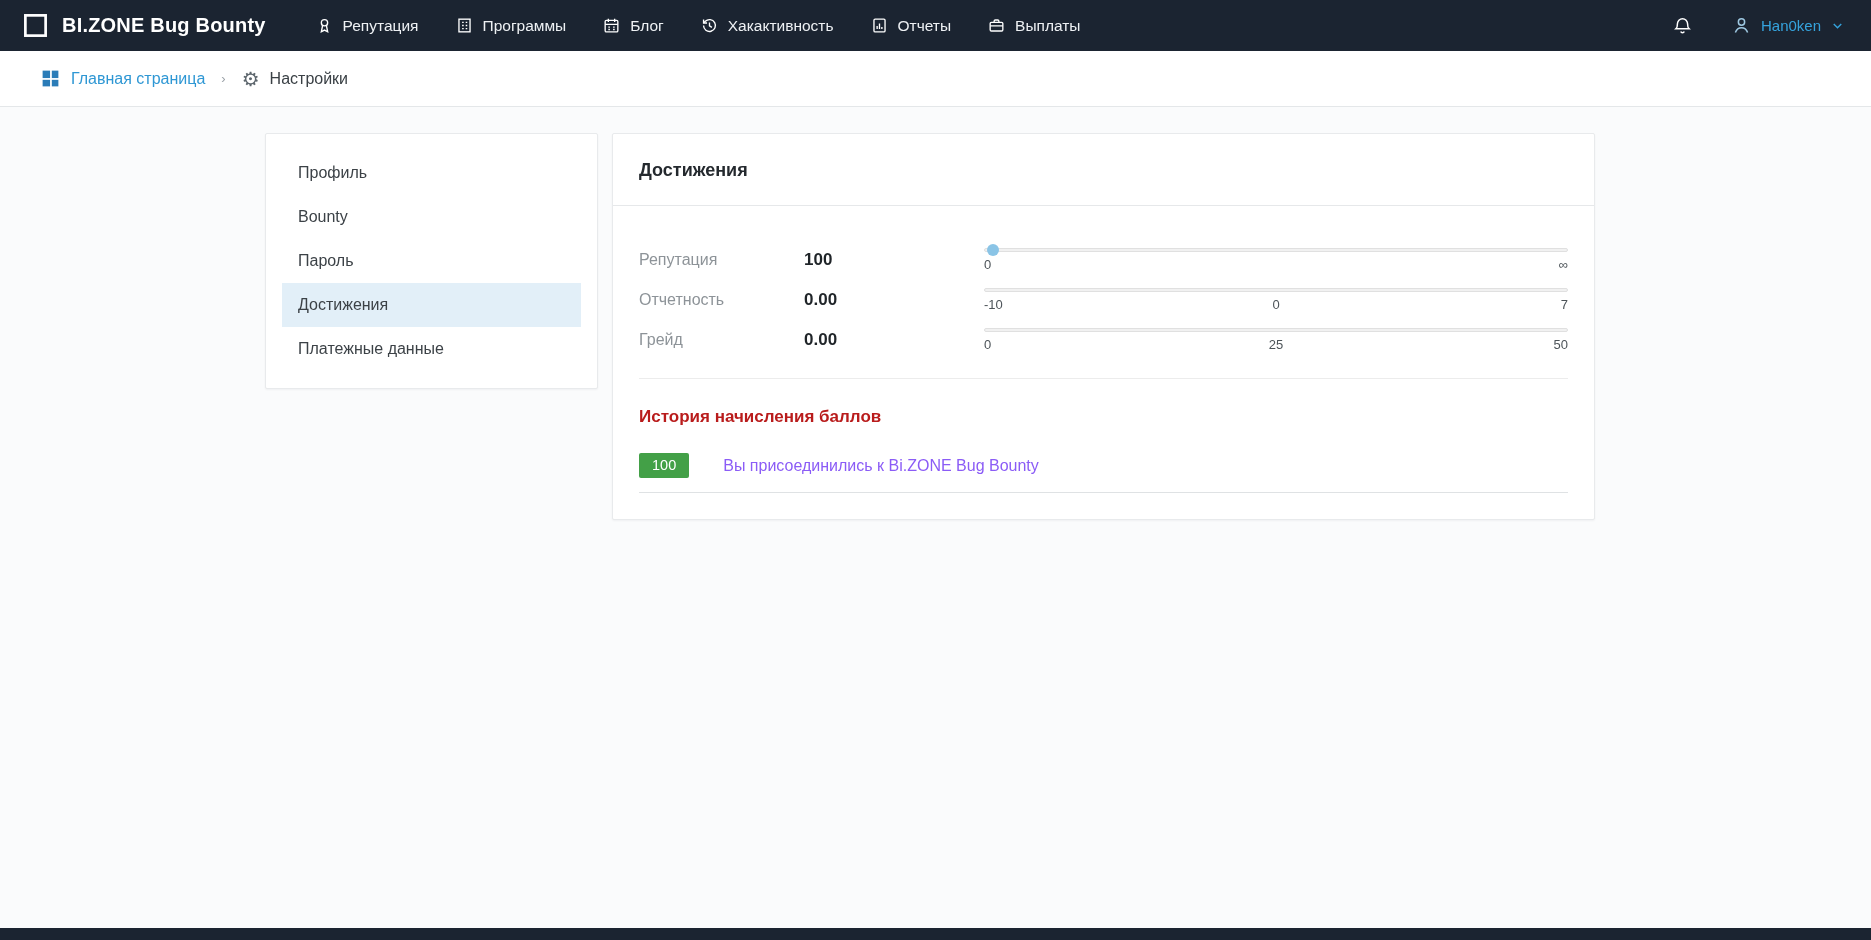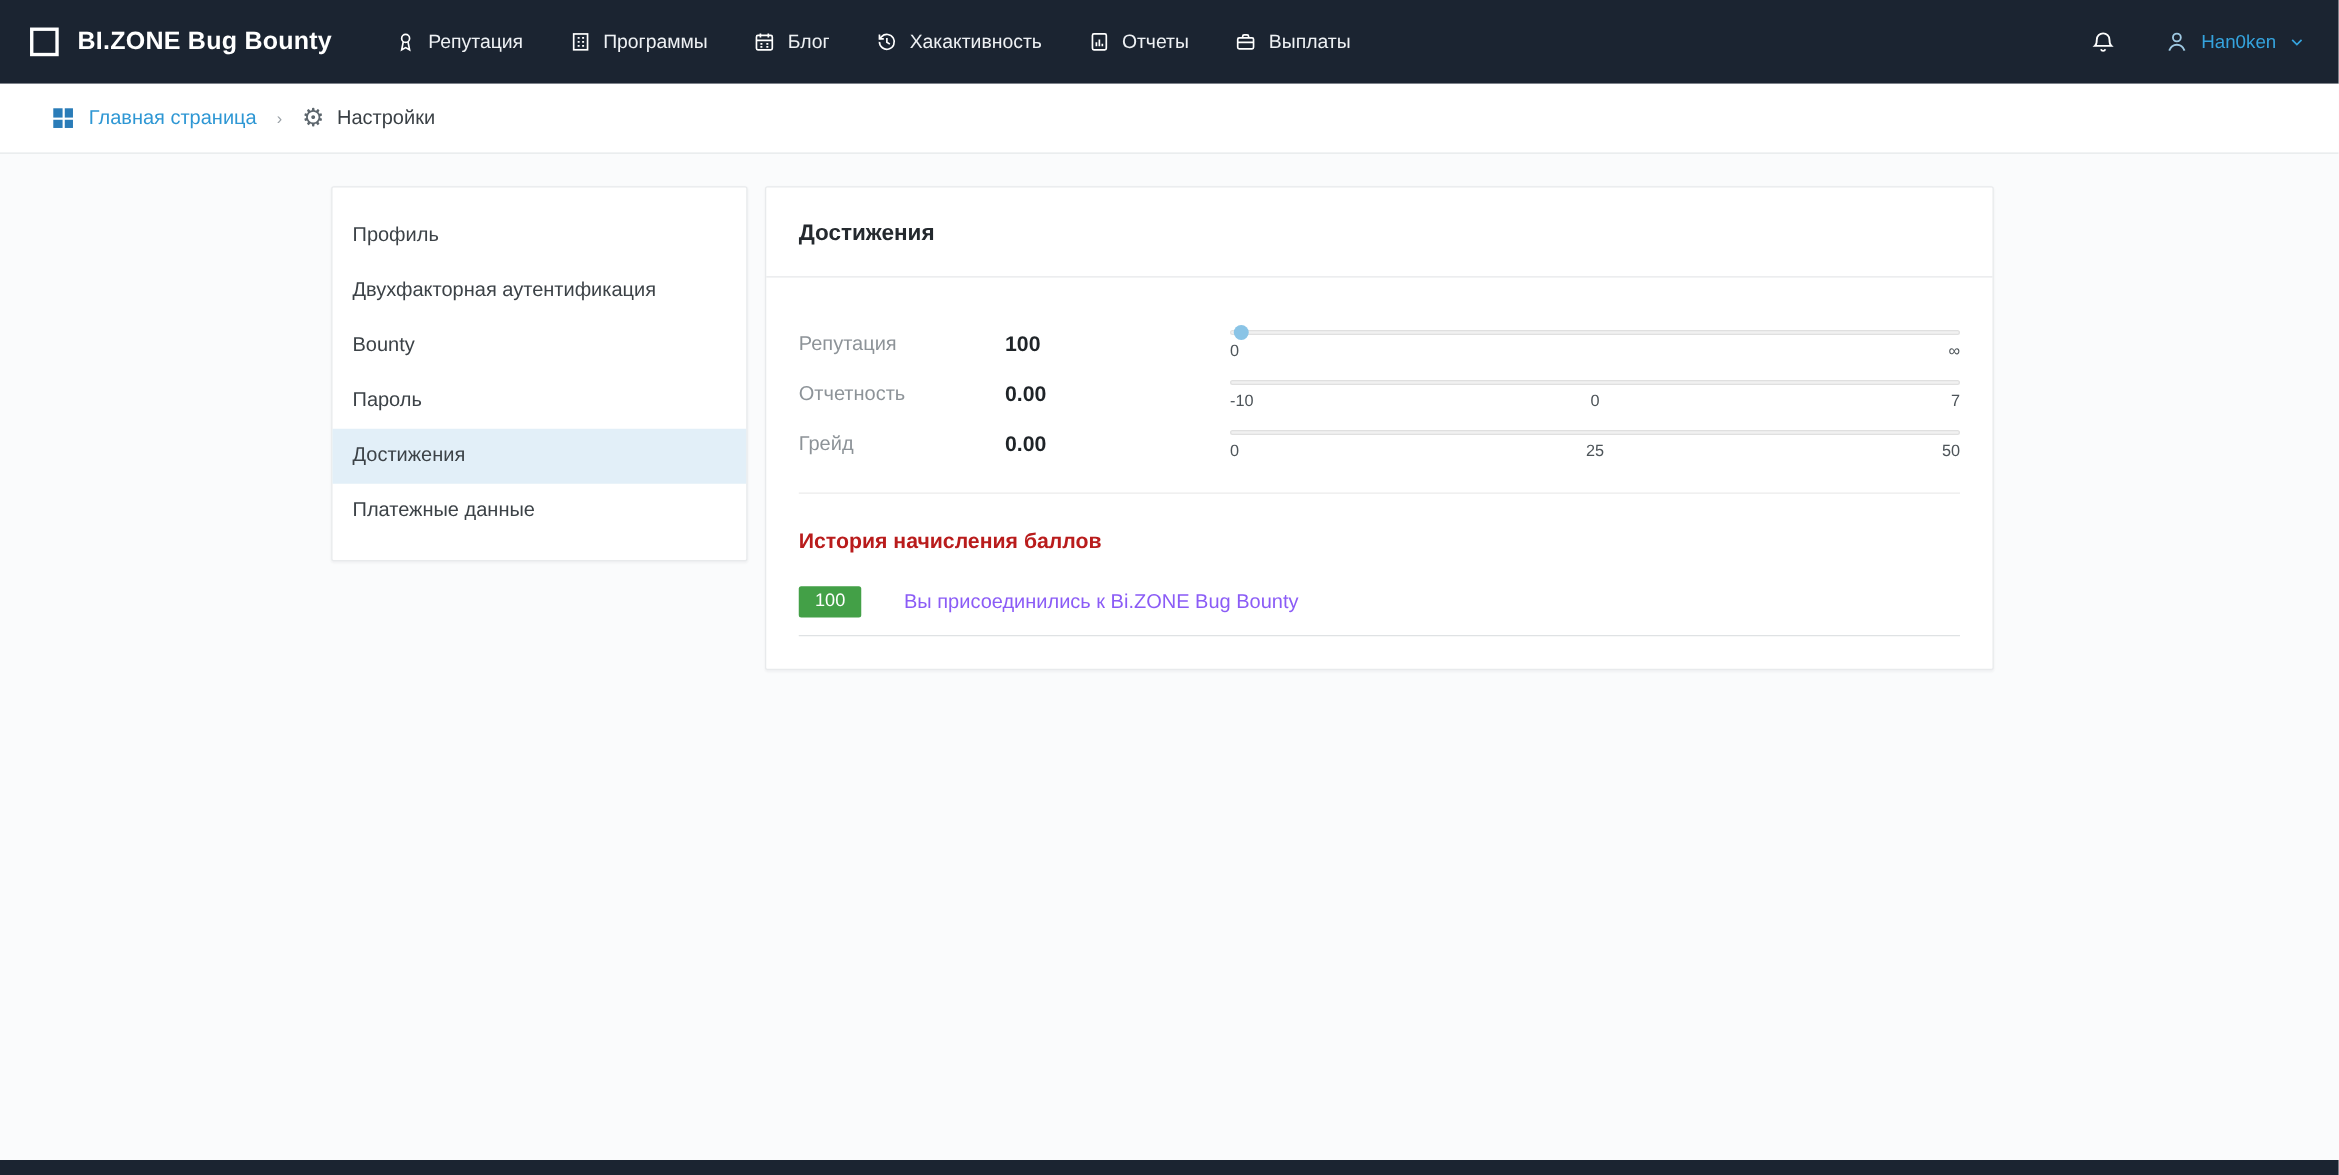--- a/index.html
+++ b/index.html
@@ -8,21 +8,21 @@
     font-family: "Liberation Sans", "DejaVu Sans", sans-serif;
     background: #fafbfc;
     min-width: 1871px;
     min-height: 940px;
     display: flex;
     flex-direction: column;
   }
 
   
   .topnav {
-    height: 67px;
+    height: 51px;
     background: #1b2431;
     display: flex;
     align-items: center;
     padding: 0 26px 0 22px;
     color: #fff;
     flex-shrink: 0;
   }
   .brand {
     display: flex;
     align-items: center;
@@ -113,21 +113,21 @@
   .card {
     background: #fff;
     border: 1px solid #e8eaec;
     border-radius: 2px;
     box-shadow: 0 1px 2px rgba(30,40,50,0.05);
   }
 
   
   .settings-card {
     width: 333px;
-    padding: 17px 0;
+    padding: 17px 16px;
   }
   .menu-item {
     height: 44px;
     display: flex;
     align-items: center;
     padding: 0 16px;
     font-size: 16px;
     color: #3c4247;
     cursor: pointer;
     white-space: nowrap;
@@ -348,23 +348,20 @@
   </div>
 </div>
 
 <main class="content">
 
   <aside class="card settings-card">
     <div class="menu-item">
         <span>Профиль</span>
       </div>
     <div class="menu-item">
-        <span>Двухфакторная аутентификация</span>
-      </div>
-    <div class="menu-item">
         <span>Bounty</span>
       </div>
     <div class="menu-item">
         <span>Пароль</span>
       </div>
     <div class="menu-item active">
         <span>Достижения</span>
       </div>
     <div class="menu-item">
         <span>Платежные данные</span>

